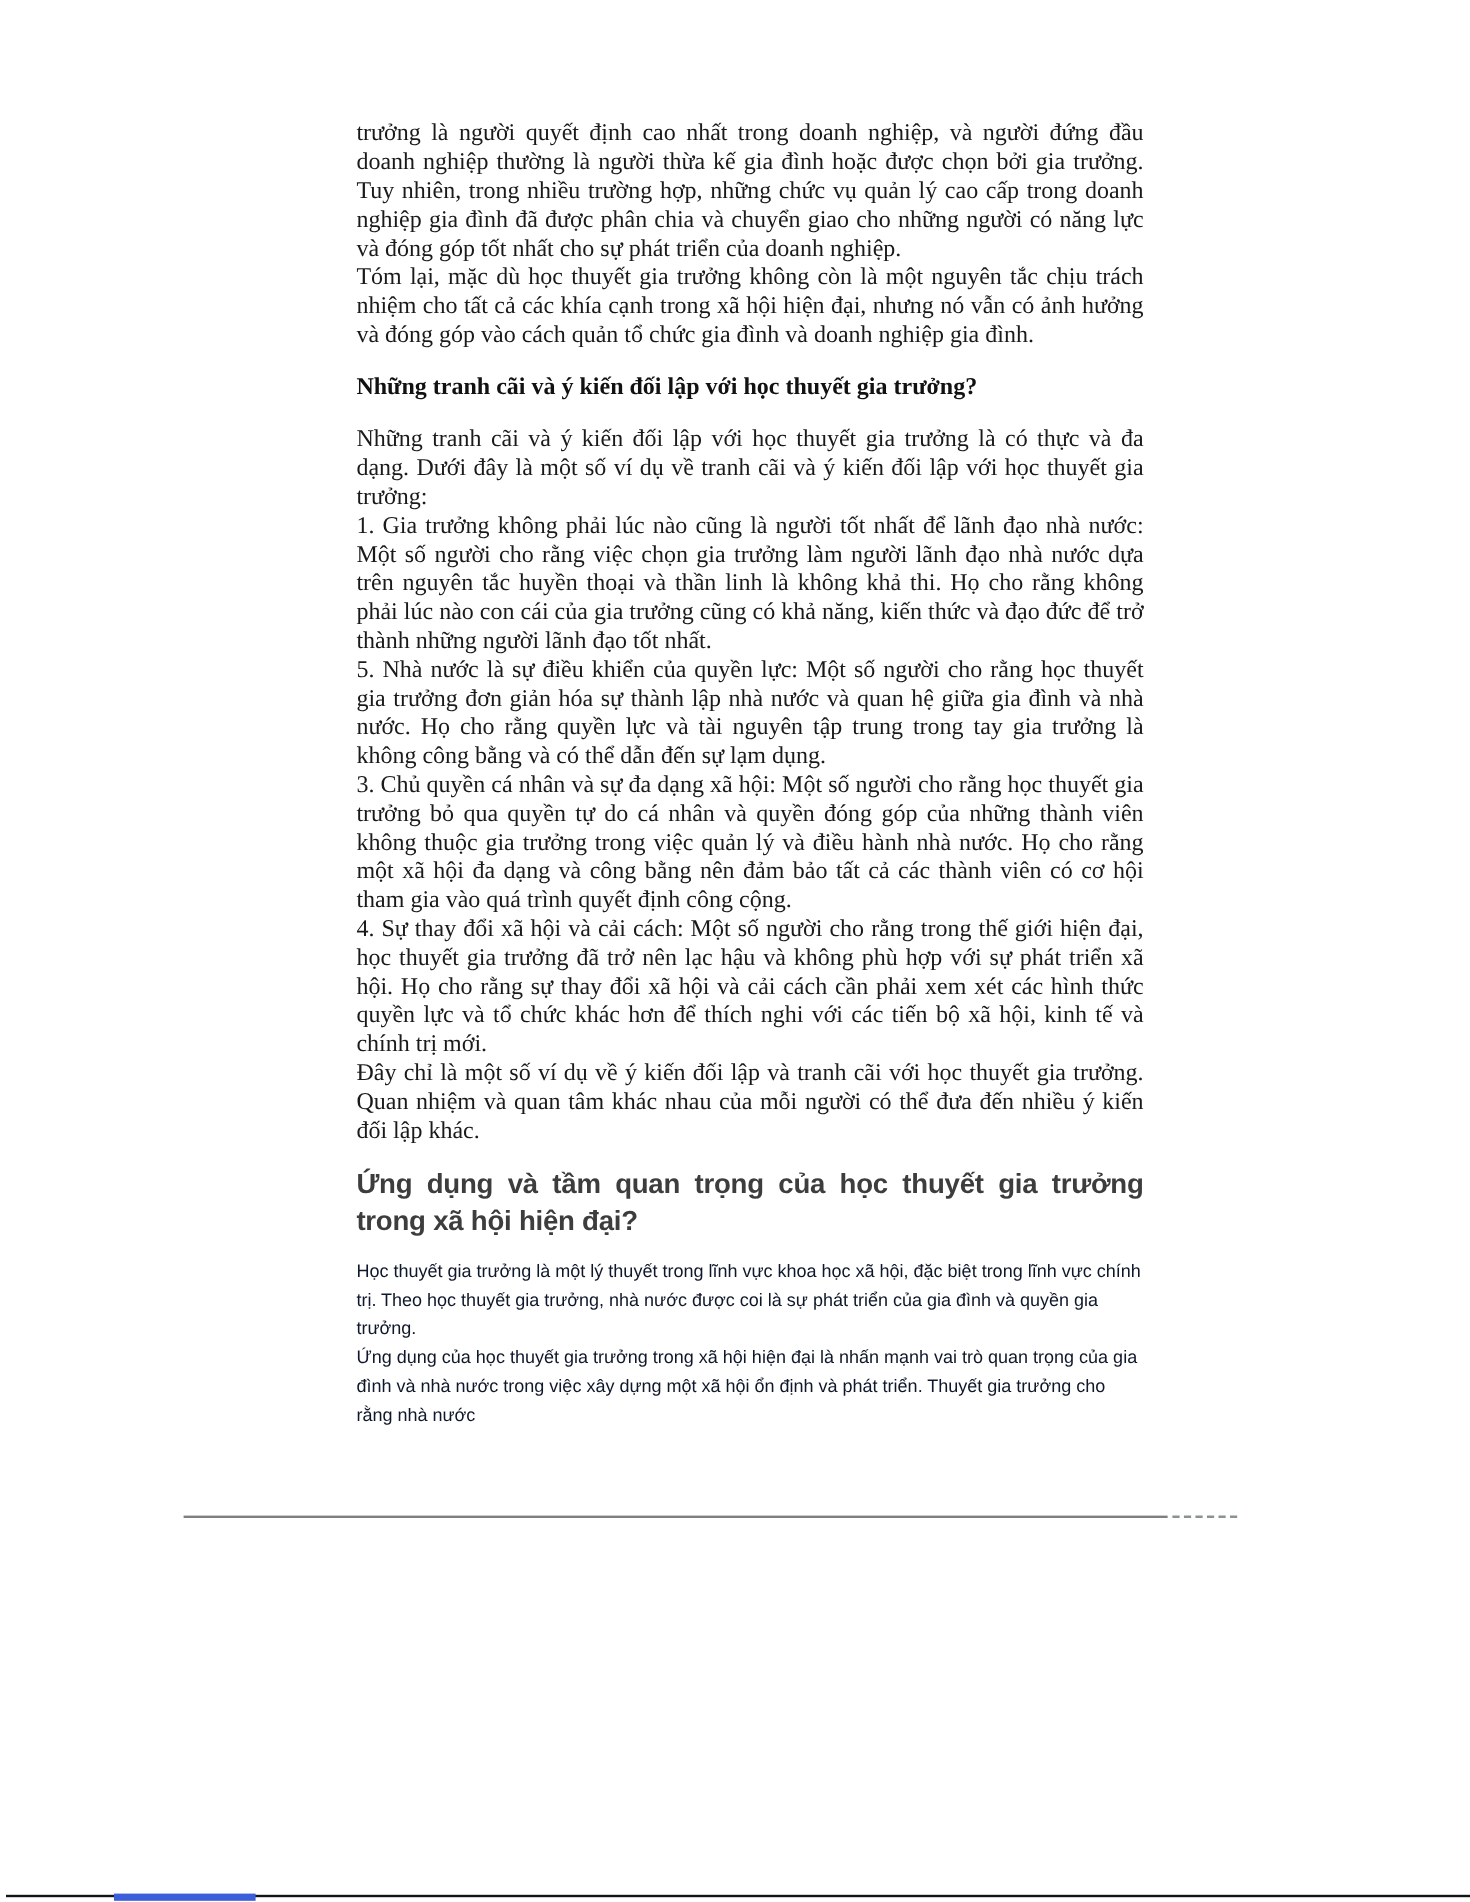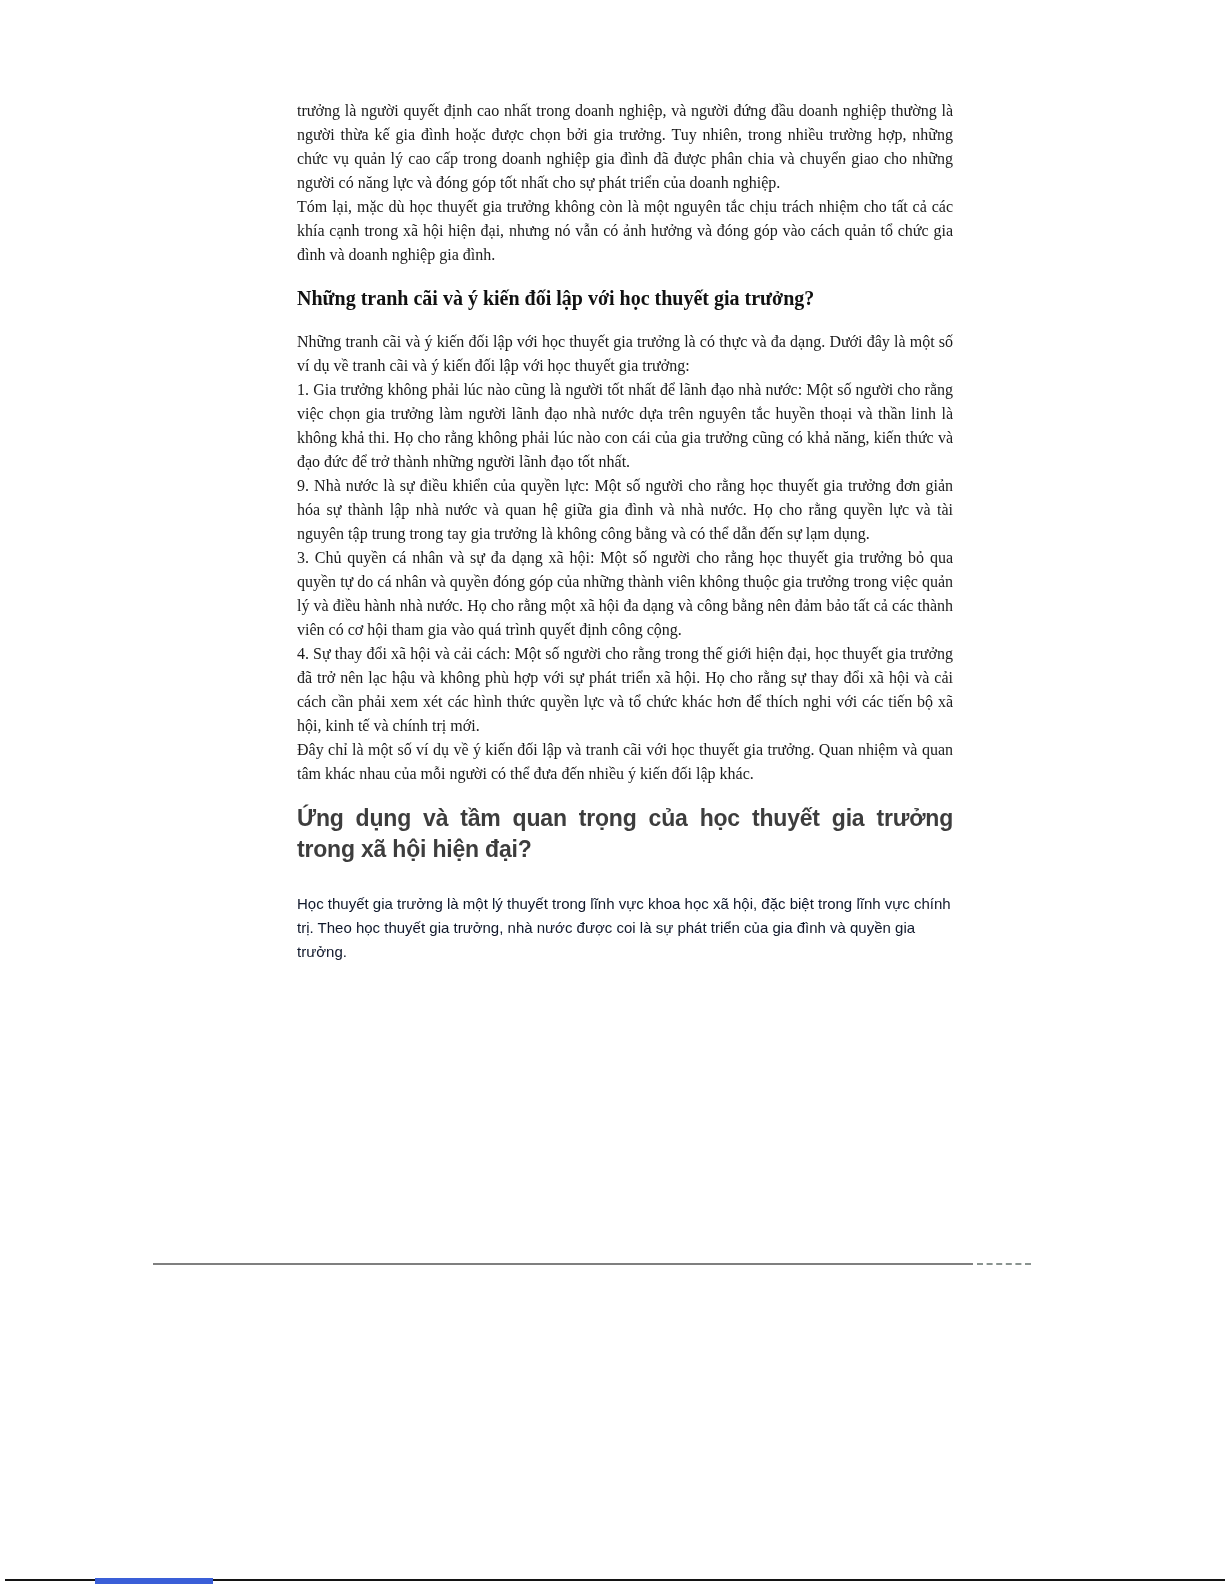--- a/index.html
+++ b/index.html
@@ -13,36 +13,36 @@
   }
   .content{
     position:absolute;
     left:297px;
     top:99px;
     width:656px;
   }
   p.serif{
     margin:0;
     font-family:"Liberation Serif","DejaVu Serif",serif;
-    font-size:16px;
+    font-size:20px;
     line-height:24px;
     color:#1a1a1a;
     text-align:justify;
   }
   h2.h-serif{
     margin:18px 0 19px 0;
     font-family:"Liberation Serif","DejaVu Serif",serif;
     font-size:20px;
     line-height:26px;
     font-weight:bold;
     color:#111111;
     text-align:left;
   }
   h2.h-slab{
-    margin:17px 0 27px 0;
+    margin:17px 0 15px 0;
     font-family:"Liberation Sans","DejaVu Sans",sans-serif;
     font-size:23px;
     line-height:31px;
     font-weight:bold;
     letter-spacing:-0.2px;
     color:#3d3d3d;
     text-align:justify;
   }
   p.sans{
     margin:0;
@@ -94,32 +94,33 @@
     <p class="serif">trưởng là người quyết định cao nhất trong doanh nghiệp, và người đứng đầu doanh nghiệp thường là người thừa kế gia đình hoặc được chọn bởi gia trưởng. Tuy nhiên, trong nhiều trường hợp, những chức vụ quản lý cao cấp trong doanh nghiệp gia đình đã được phân chia và chuyển giao cho những người có năng lực và đóng góp tốt nhất cho sự phát triển của doanh nghiệp.</p>
 
     <p class="serif">Tóm lại, mặc dù học thuyết gia trưởng không còn là một nguyên tắc chịu trách nhiệm cho tất cả các khía cạnh trong xã hội hiện đại, nhưng nó vẫn có ảnh hưởng và đóng góp vào cách quản tổ chức gia đình và doanh nghiệp gia đình.</p>
 
     <h2 class="h-serif">Những tranh cãi và ý kiến đối lập với học thuyết gia trưởng?</h2>
 
     <p class="serif">Những tranh cãi và ý kiến đối lập với học thuyết gia trưởng là có thực và đa dạng. Dưới đây là một số ví dụ về tranh cãi và ý kiến đối lập với học thuyết gia trưởng:</p>
 
     <p class="serif">1. Gia trưởng không phải lúc nào cũng là người tốt nhất để lãnh đạo nhà nước: Một số người cho rằng việc chọn gia trưởng làm người lãnh đạo nhà nước dựa trên nguyên tắc huyền thoại và thần linh là không khả thi. Họ cho rằng không phải lúc nào con cái của gia trưởng cũng có khả năng, kiến thức và đạo đức để trở thành những người lãnh đạo tốt nhất.</p>
 
-    <p class="serif">9. Nhà nước là sự điều khiển của quyền lực: Một số người cho rằng học thuyết gia trưởng đơn giản hóa sự thành lập nhà nước và quan hệ giữa gia đình và nhà nước. Họ cho rằng quyền lực và tài nguyên tập trung trong tay gia trưởng là không công bằng và có thể dẫn đến sự lạm dụng.</p>
+    <p class="serif">5. Nhà nước là sự điều khiển của quyền lực: Một số người cho rằng học thuyết gia trưởng đơn giản hóa sự thành lập nhà nước và quan hệ giữa gia đình và nhà nước. Họ cho rằng quyền lực và tài nguyên tập trung trong tay gia trưởng là không công bằng và có thể dẫn đến sự lạm dụng.</p>
 
     <p class="serif">3. Chủ quyền cá nhân và sự đa dạng xã hội: Một số người cho rằng học thuyết gia trưởng bỏ qua quyền tự do cá nhân và quyền đóng góp của những thành viên không thuộc gia trưởng trong việc quản lý và điều hành nhà nước. Họ cho rằng một xã hội đa dạng và công bằng nên đảm bảo tất cả các thành viên có cơ hội tham gia vào quá trình quyết định công cộng.</p>
 
     <p class="serif">4. Sự thay đổi xã hội và cải cách: Một số người cho rằng trong thế giới hiện đại, học thuyết gia trưởng đã trở nên lạc hậu và không phù hợp với sự phát triển xã hội. Họ cho rằng sự thay đổi xã hội và cải cách cần phải xem xét các hình thức quyền lực và tổ chức khác hơn để thích nghi với các tiến bộ xã hội, kinh tế và chính trị mới.</p>
 
     <p class="serif">Đây chỉ là một số ví dụ về ý kiến đối lập và tranh cãi với học thuyết gia trưởng. Quan nhiệm và quan tâm khác nhau của mỗi người có thể đưa đến nhiều ý kiến đối lập khác.</p>
 
     <h2 class="h-slab">Ứng dụng và tầm quan trọng của học thuyết gia trưởng trong xã hội hiện đại?</h2>
 
     <p class="sans">Học thuyết gia trưởng là một lý thuyết trong lĩnh vực khoa học xã hội, đặc biệt trong lĩnh vực chính trị. Theo học thuyết gia trưởng, nhà nước được coi là sự phát triển của gia đình và quyền gia trưởng.</p>
 
+    <p class="sans">Ứng dụng của học thuyết gia trưởng trong xã hội hiện đại là nhấn mạnh vai trò quan trọng của gia đình và nhà nước trong việc xây dựng một xã hội ổn định và phát triển. Thuyết gia trưởng cho rằng nhà nước</p>
 
   </div>
 
   <div class="divider"></div>
   <div class="divider-dashes"></div>
   <div class="bottom-line"></div>
   <div class="taskbar-fragment"></div>
 </div>
 
 </body></html>

